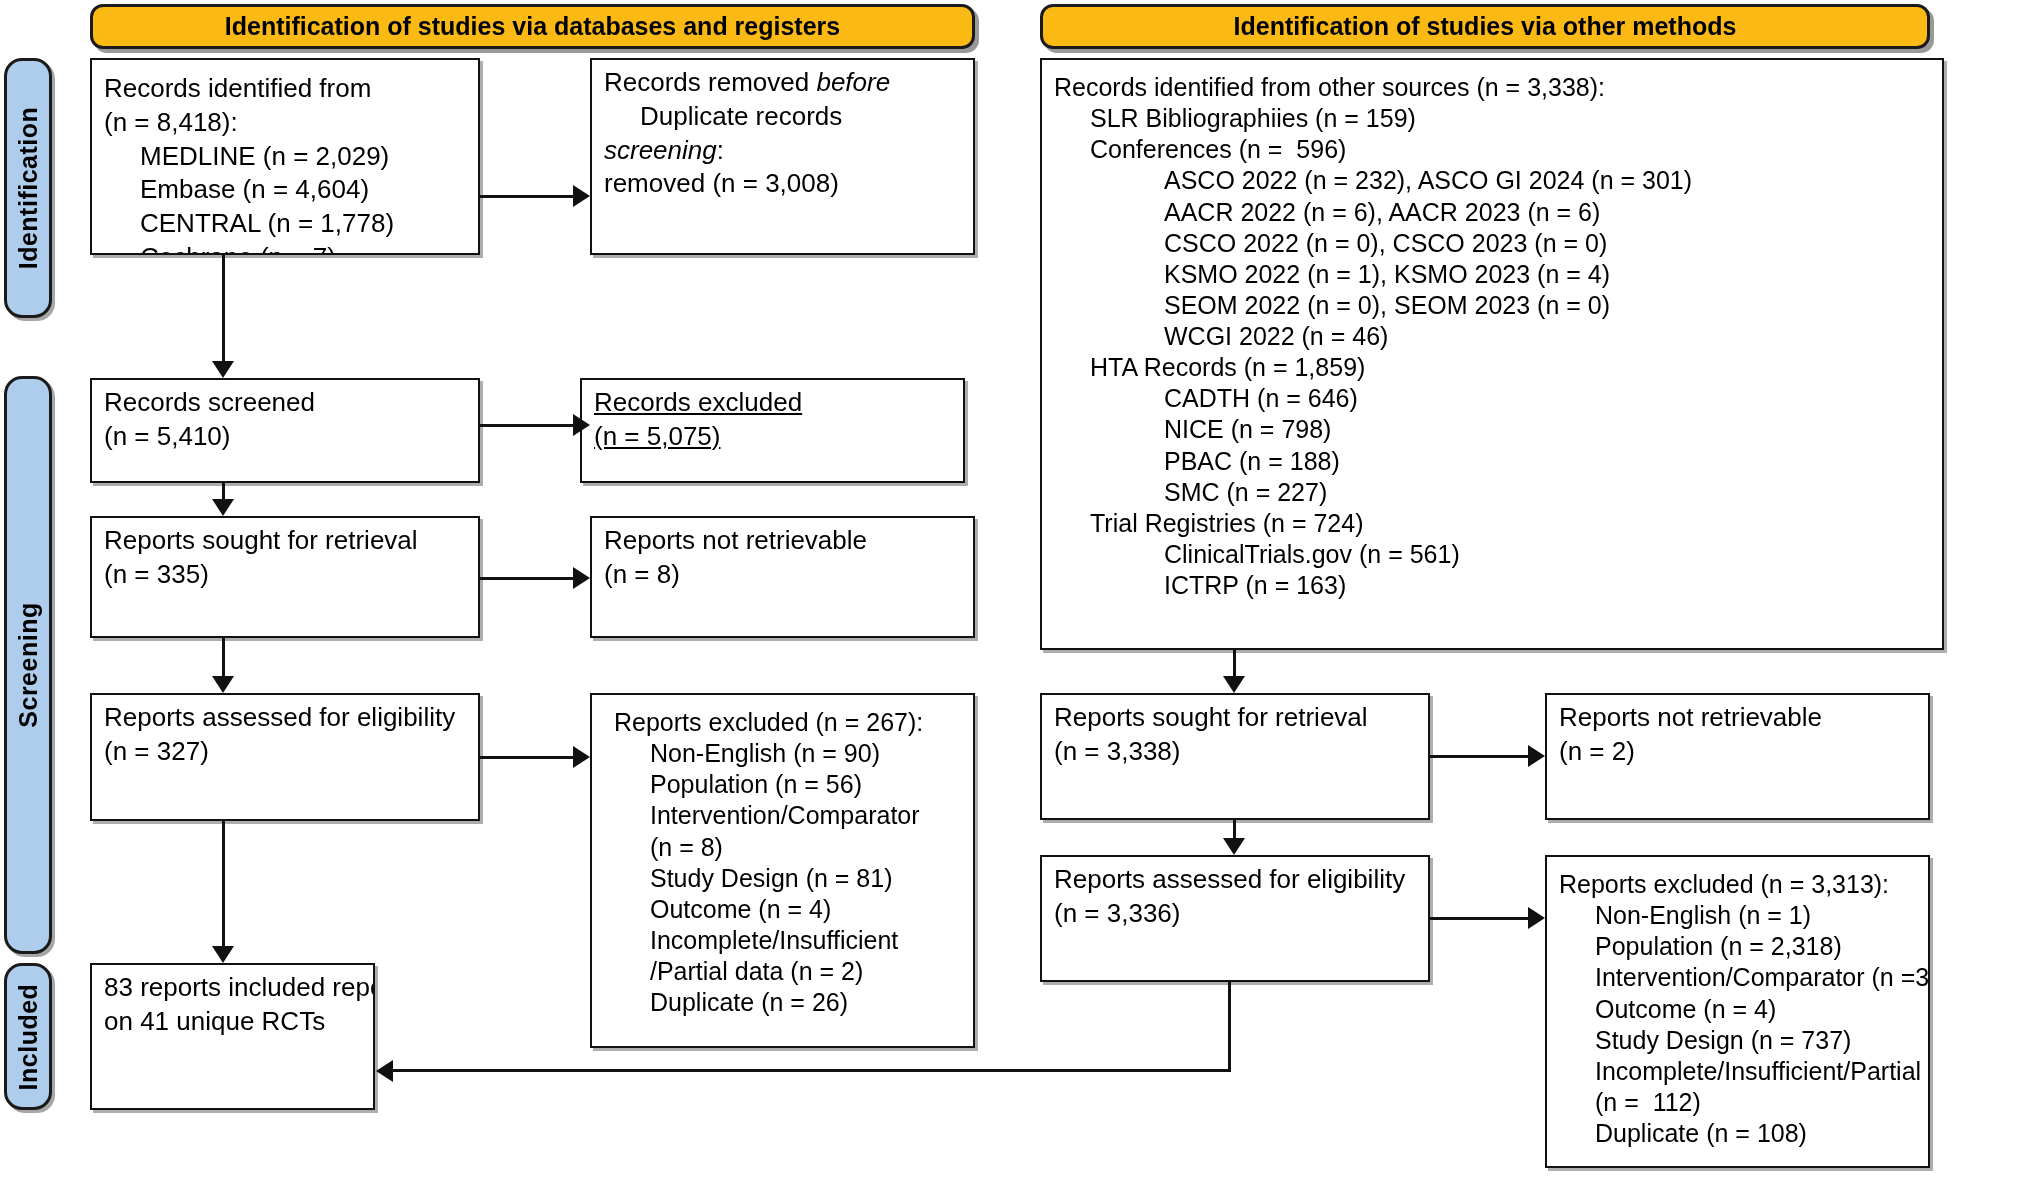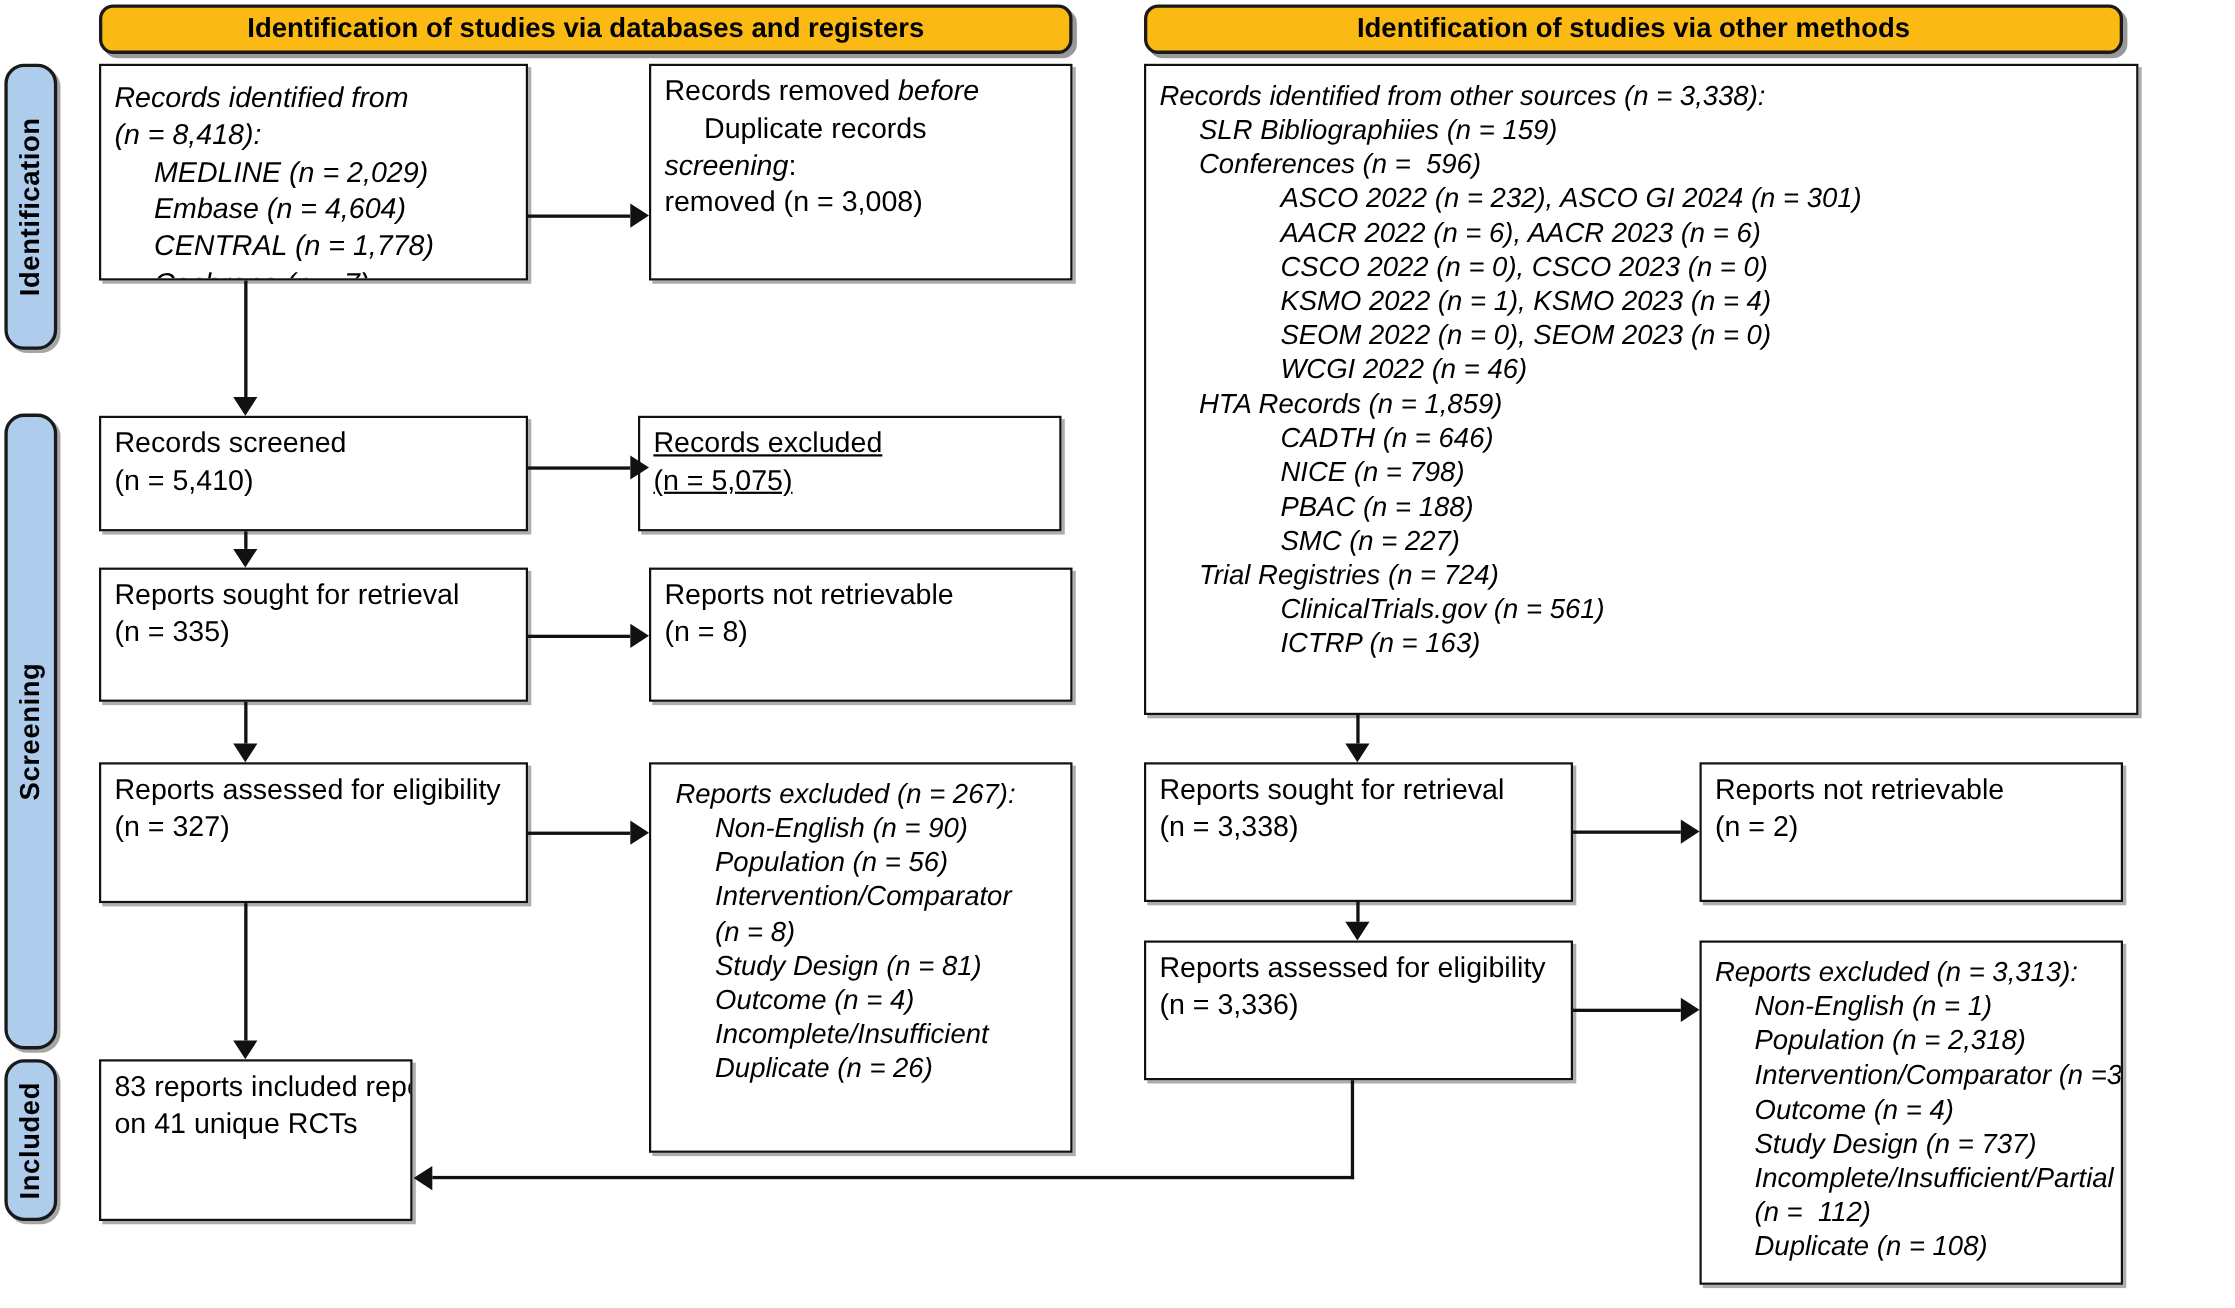--- a/index.html
+++ b/index.html
@@ -63,21 +63,21 @@
   
   .fbox {
     position: absolute;
     background: #ffffff;
     border: 2.6px solid #111111;
     box-sizing: border-box;
     box-shadow: 3px 3px 0 rgba(0,0,0,0.32);
     display: flex;
     overflow: hidden;
   }
-  .fbox.top-align { align-items: flex-start; font-style: italic; }
+  .fbox.top-align { align-items: flex-start; }
   .fbox .fbox-inner {
     width: 100%;
     padding: 6px 12px;
   }
   .fbox.top-align .fbox-inner { padding-top: 12px; }
 
   .ln {
     display: block;
     font-size: 26px;
     line-height: 1.30;
@@ -203,20 +203,21 @@
   <div class="fbox top-align dense" style="left:590px; top:693px; width:385px; height:355px;padding-left:10px;">
     <div class="fbox-inner">
       <span class="ln">Reports excluded (n = 267):</span>
       <span class="ln i1">Non-English (n = 90)</span>
       <span class="ln i1">Population (n = 56)</span>
       <span class="ln i1">Intervention/Comparator</span>
       <span class="ln i1">(n = 8)</span>
       <span class="ln i1">Study Design (n = 81)</span>
       <span class="ln i1">Outcome (n = 4)</span>
       <span class="ln i1">Incomplete/Insufficient</span>
+      <span class="ln i1">/Partial data (n = 2)</span>
       <span class="ln i1">Duplicate (n = 26)</span>
     </div>
   </div>
 
   <div class="fbox" style="left:90px; top:963px; width:285px; height:147px;">
     <div class="fbox-inner">
       <span class="ln">83 reports included reporting</span>
       <span class="ln">on 41 unique RCTs</span>
     </div>
   </div>

